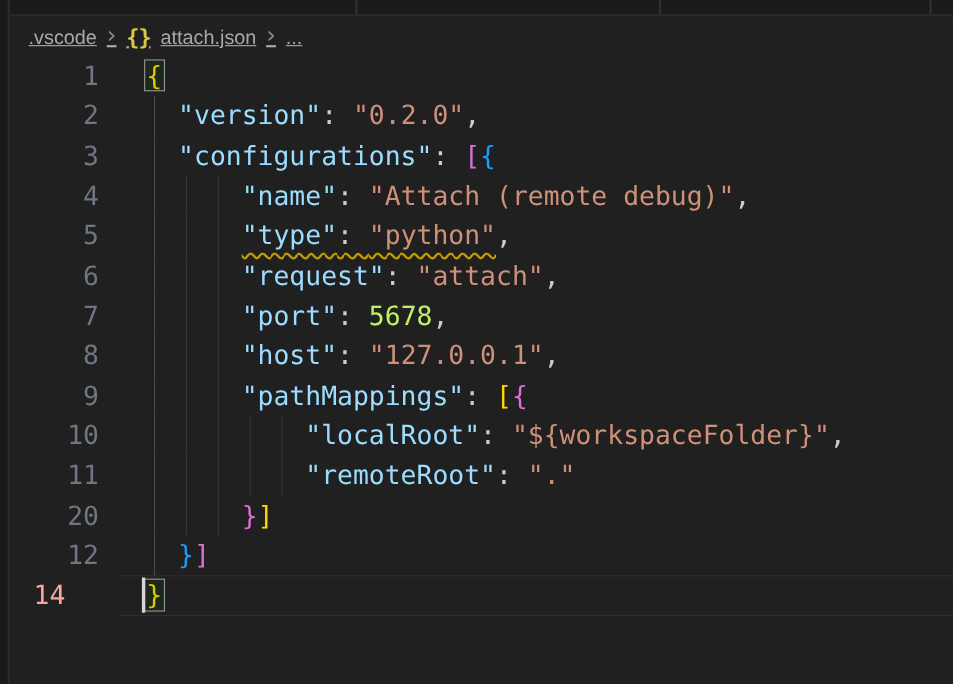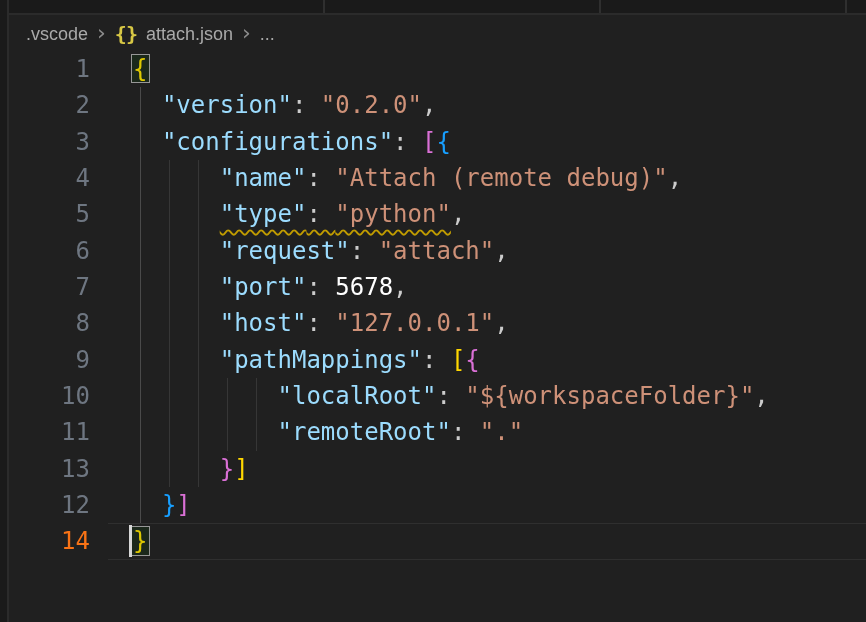--- a/index.html
+++ b/index.html
@@ -18,54 +18,55 @@
   .left-rail{
     position:absolute;top:0;left:0;width:7px;height:622px;
     background:#1a1a1a;border-right:2px solid #2b2b2b;z-index:5;
   }
   
   .breadcrumb{
     position:absolute;top:17px;left:9px;right:0;height:34px;
     display:flex;align-items:center;gap:9px;padding-left:17px;
     font-family:"Liberation Sans",sans-serif;font-size:18px;color:#a9a9a9;
     z-index:3;
+    text-decoration:underline;
   }
   .crumb{cursor:pointer;}
   .chev{color:#8b8b8b;font-size:22px;line-height:1;margin-top:-3px;font-family:"DejaVu Sans",sans-serif;}
   .json-icon{
     color:#d8c845;font-family:"DejaVu Sans Mono",monospace;
     font-size:20px;font-weight:bold;letter-spacing:-1px;
   }
   
   #code-lines{position:absolute;top:51px;left:0;width:866px;z-index:2;}
   .row{
     position:relative;height:36.35px;line-height:36.35px;
     font-size:24px;white-space:pre;
   }
   .ln{
     position:absolute;left:0;top:0;width:90px;text-align:right;
     color:#6e7681;cursor:pointer;
   }
-  .active-row .ln{color:#f97316;}
+  .active-row .ln{color:#fca5a5;text-align:center;}
   .code{position:absolute;left:133px;top:0;}
   .guide{position:absolute;top:0;bottom:0;width:1px;background:#363636;}
   .g0{background:#4a4a4a;}
   .curline{
     position:absolute;left:108px;right:0;top:0;height:100%;box-sizing:border-box;
     border-top:1.5px solid #2f2f2f;border-bottom:1.5px solid #2f2f2f;
     pointer-events:none;
   }
   .cursor{
     position:absolute;left:129px;top:2px;width:3px;height:32px;
     background:#d7d7d7;z-index:6;
   }
   
   .key{color:#9cdcfe}
   .str{color:#ce9178}
-  .num{color:#ffffff}
+  .num{color:#bef264}
   .punc{color:#cccccc}
   .b1{color:#ffd700}
   .b2{color:#da70d6}
   .b3{color:#179fff}
   .sq{
     text-decoration-line:underline;
     text-decoration-style:wavy;
     text-decoration-color:#c19c00;
     text-decoration-thickness:2px;
     text-underline-offset:7px;
@@ -101,16 +102,16 @@
     <div class="row"><div class="guide g0" style="left: 140.225px;"></div><span class="ln">2</span><span class="code">  <span class="key">"version"</span><span class="punc">: </span><span class="str">"0.2.0"</span><span class="punc">,</span></span></div>
     <div class="row"><div class="guide g0" style="left: 140.225px;"></div><span class="ln">3</span><span class="code">  <span class="key">"configurations"</span><span class="punc">: </span><span class="b2">[</span><span class="b3">{</span></span></div>
     <div class="row"><div class="guide g0" style="left: 140.225px;"></div><div class="guide" style="left: 169.125px;"></div><div class="guide" style="left: 198.025px;"></div><span class="ln">4</span><span class="code">      <span class="key">"name"</span><span class="punc">: </span><span class="str">"Attach (remote debug)"</span><span class="punc">,</span></span></div>
     <div class="row"><div class="guide g0" style="left: 140.225px;"></div><div class="guide" style="left: 169.125px;"></div><div class="guide" style="left: 198.025px;"></div><span class="ln">5</span><span class="code">      <span class="key sq">"type"</span><span class="punc sq">: </span><span class="str sq">"python"</span><span class="punc">,</span></span></div>
     <div class="row"><div class="guide g0" style="left: 140.225px;"></div><div class="guide" style="left: 169.125px;"></div><div class="guide" style="left: 198.025px;"></div><span class="ln">6</span><span class="code">      <span class="key">"request"</span><span class="punc">: </span><span class="str">"attach"</span><span class="punc">,</span></span></div>
     <div class="row"><div class="guide g0" style="left: 140.225px;"></div><div class="guide" style="left: 169.125px;"></div><div class="guide" style="left: 198.025px;"></div><span class="ln">7</span><span class="code">      <span class="key">"port"</span><span class="punc">: </span><span class="num">5678</span><span class="punc">,</span></span></div>
     <div class="row"><div class="guide g0" style="left: 140.225px;"></div><div class="guide" style="left: 169.125px;"></div><div class="guide" style="left: 198.025px;"></div><span class="ln">8</span><span class="code">      <span class="key">"host"</span><span class="punc">: </span><span class="str">"127.0.0.1"</span><span class="punc">,</span></span></div>
     <div class="row"><div class="guide g0" style="left: 140.225px;"></div><div class="guide" style="left: 169.125px;"></div><div class="guide" style="left: 198.025px;"></div><span class="ln">9</span><span class="code">      <span class="key">"pathMappings"</span><span class="punc">: </span><span class="b1">[</span><span class="b2">{</span></span></div>
     <div class="row"><div class="guide g0" style="left: 140.225px;"></div><div class="guide" style="left: 169.125px;"></div><div class="guide" style="left: 198.025px;"></div><div class="guide" style="left: 226.925px;"></div><div class="guide" style="left: 255.825px;"></div><span class="ln">10</span><span class="code">          <span class="key">"localRoot"</span><span class="punc">: </span><span class="str">"${workspaceFolder}"</span><span class="punc">,</span></span></div>
     <div class="row"><div class="guide g0" style="left: 140.225px;"></div><div class="guide" style="left: 169.125px;"></div><div class="guide" style="left: 198.025px;"></div><div class="guide" style="left: 226.925px;"></div><div class="guide" style="left: 255.825px;"></div><span class="ln">11</span><span class="code">          <span class="key">"remoteRoot"</span><span class="punc">: </span><span class="str">"."</span></span></div>
-    <div class="row"><div class="guide g0" style="left: 140.225px;"></div><div class="guide" style="left: 169.125px;"></div><div class="guide" style="left: 198.025px;"></div><span class="ln">13</span><span class="code">      <span class="b2">}</span><span class="b1">]</span></span></div>
+    <div class="row"><div class="guide g0" style="left: 140.225px;"></div><div class="guide" style="left: 169.125px;"></div><div class="guide" style="left: 198.025px;"></div><span class="ln">20</span><span class="code">      <span class="b2">}</span><span class="b1">]</span></span></div>
     <div class="row"><div class="guide g0" style="left: 140.225px;"></div><span class="ln">12</span><span class="code">  <span class="b3">}</span><span class="b2">]</span></span></div>
     <div class="row active-row"><div class="curline"></div><span class="ln">14</span><span class="code"><span class="b1 match">}</span></span><div class="cursor"></div></div>
   </div>
 
 </body></html>

